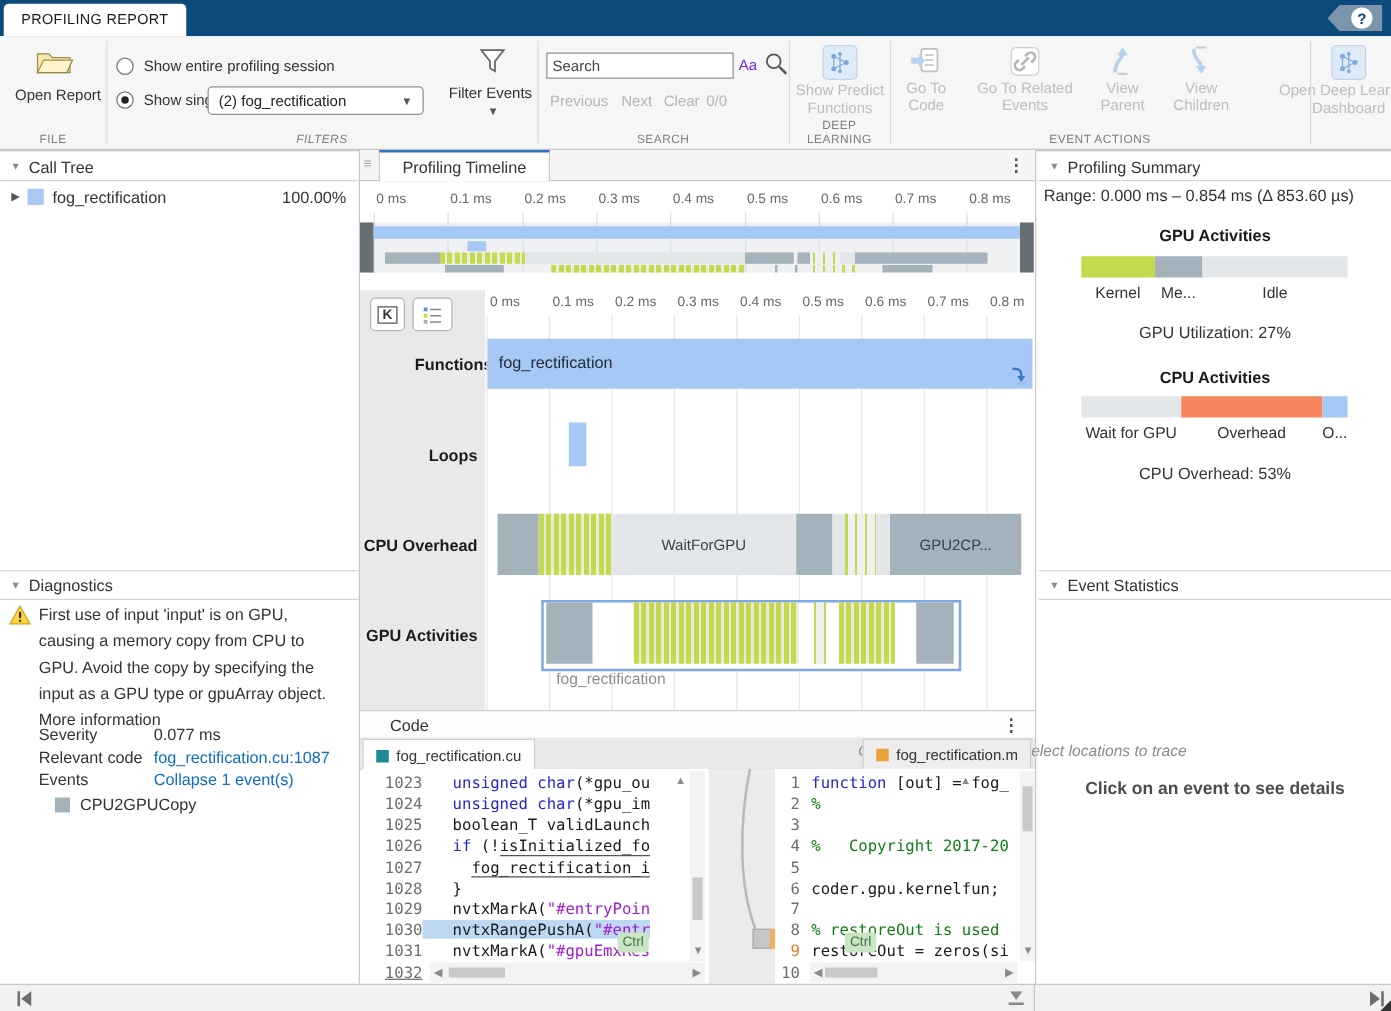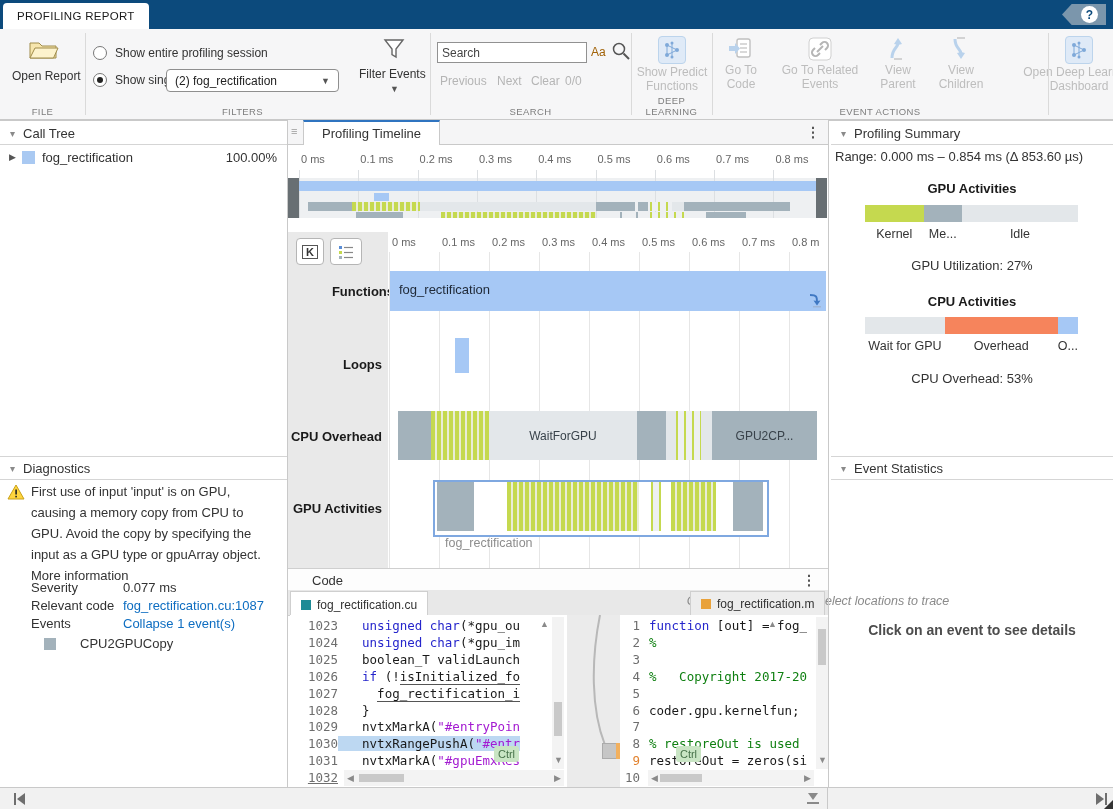--- a/index.html
+++ b/index.html
@@ -134,25 +134,25 @@
       <span>(2) fog_rectification</span>
       <span class="caret">▼</span>
     </div>
     <div class="abs" style="left:382px;top:8px;">
       <svg width="24" height="24" viewBox="0 0 24 24">
           <path d="M3 3 h18 l-7 9 v8 l-4-2.5 v-5.5 z" fill="#fff" stroke="#666" stroke-width="1.4"></path>
         </svg>
     </div>
     <div class="abs tb-label" style="left:359px;top:38px;">Filter Events</div>
     <div class="abs" style="left:390px;top:55px;color:#555;font-size:9px;">▼</div>
-    <div class="tb-caption" style="left:70px;width:345px;">FILTERS</div>
+    <div class="tb-caption" style="left:85px;width:345px;font-style:italic;">FILTERS</div>
     <div class="tb-divider" style="left:430px;"></div>
 
     <input id="search-input" value="Search" style="">
-    <div class="abs" style="left:591px;top:16px;font-size:12px;color:#a16207;">Aa</div>
+    <div class="abs" style="left:591px;top:16px;font-size:12px;color:#6d28d9;">Aa</div>
     <div class="abs" style="left:611px;top:12px;">
       <svg width="20" height="20" viewBox="0 0 20 20">
           <circle cx="8" cy="8" r="5.5" fill="none" stroke="#555" stroke-width="1.5"></circle>
           <line x1="12.5" y1="12.5" x2="18" y2="18" stroke="#555" stroke-width="2"></line>
         </svg>
     </div>
     <div class="search-dis" style="left:440px;">Previous</div>
     <div class="search-dis" style="left:497px;">Next</div>
     <div class="search-dis" style="left:531px;">Clear</div>
     <div class="search-dis" style="left:565px;">0/0</div>
@@ -284,21 +284,21 @@
         <span>0.077 ms</span>
     </div>
     <div class="diag-row">
       <span class="lbl">Relevant code</span>
         <span class="link">fog_rectification.cu:1087</span>
     </div>
     <div class="diag-row">
       <span class="lbl">Events</span>
         <span class="link">Collapse 1 event(s)</span>
     </div>
-    <div style="display:flex;align-items:center;margin-top:3px;margin-left:13px;font-size:13px;gap:16px;">
+    <div style="display:flex;align-items:center;margin-top:3px;margin-left:13px;font-size:13px;">
       <span style="width:12px;height:12px;background:#a3b2bb;margin-right:8px;"></span>
       <span>CPU2GPUCopy</span>
     </div>
   </div>
   <div class="vline" style="left:287px;"></div>
 
   <div id="tl-tabrow">
     <div class="abs" style="left:3px;top:5px;color:#9a9a9a;font-size:11px;">≡</div>
     <div id="tl-tab">
       <span>Profiling Timeline</span>

